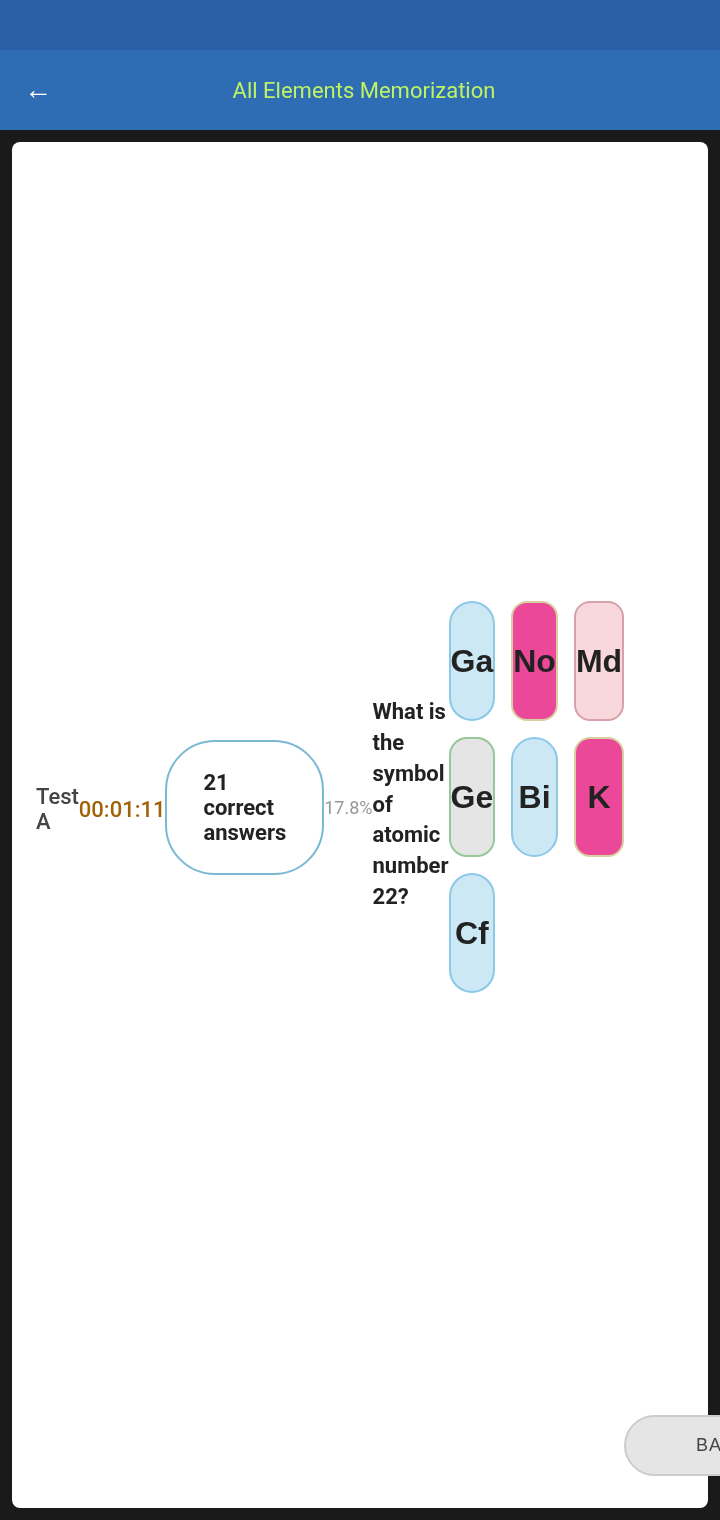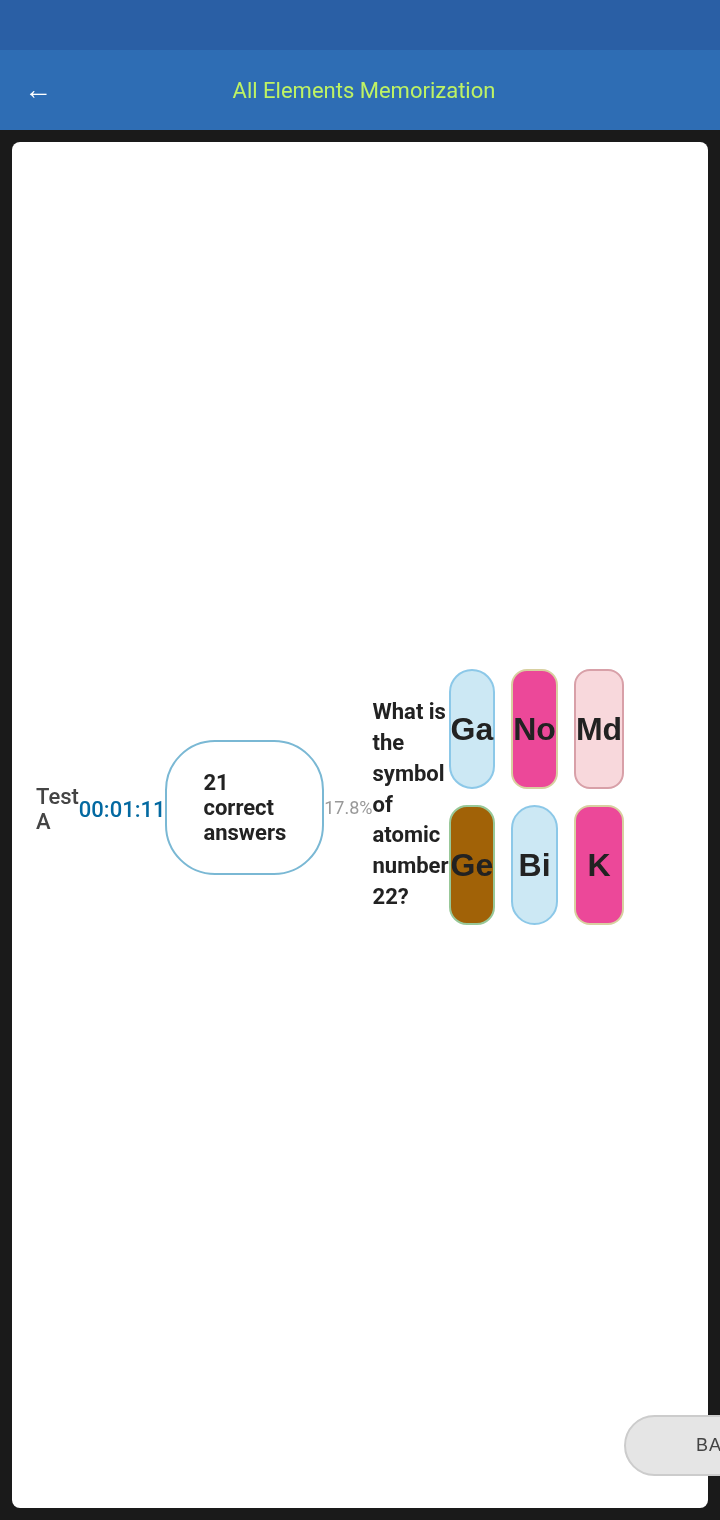--- a/index.html
+++ b/index.html
@@ -71,21 +71,21 @@
 
     .test-label {
       font-size: 22px;
       font-weight: 500;
       color: #444;
     }
 
     .timer {
       font-size: 22px;
       font-weight: 500;
-      color: #0369a1;
+      color: #a16207;
     }
 
     .correct-answers-badge {
       border: 2px solid #7ab8d4;
       border-radius: 50px;
       padding: 28px 36px;
       font-size: 22px;
       font-weight: 700;
       color: #222;
       margin-bottom: 28px;
@@ -139,21 +139,21 @@
       border-color: #d8d0a0;
     }
 
     .answer-btn.light-pink {
       background-color: #f8d8dc;
       border-color: #d8a0a8;
       text-align: right;
     }
 
     .answer-btn.light-green {
-      background-color: #a16207;
+      background-color: #e5e5e5;
       border-color: #98c898;
       border-radius: 18px;
     }
 
     .back-btn {
       border: 2px solid #ccc;
       border-radius: 50px;
       background-color: #e5e5e5;
       padding: 18px 70px;
       font-size: 18px;
@@ -185,16 +185,17 @@
 
   <div class="question">What is the symbol of atomic number 22?</div>
 
   <div class="answers-grid">
   <button class="answer-btn light-blue">Ga</button>
       <button class="answer-btn light-yellow">No</button>
       <button class="answer-btn light-pink">Md</button>
       <button class="answer-btn light-green">Ge</button>
       <button class="answer-btn light-blue">Bi</button>
       <button class="answer-btn light-yellow">K</button>
+      <button class="answer-btn light-blue">Cf</button>
     </div>
 
   <button class="back-btn">BACK</button>
 </div>
 
 </body></html>

